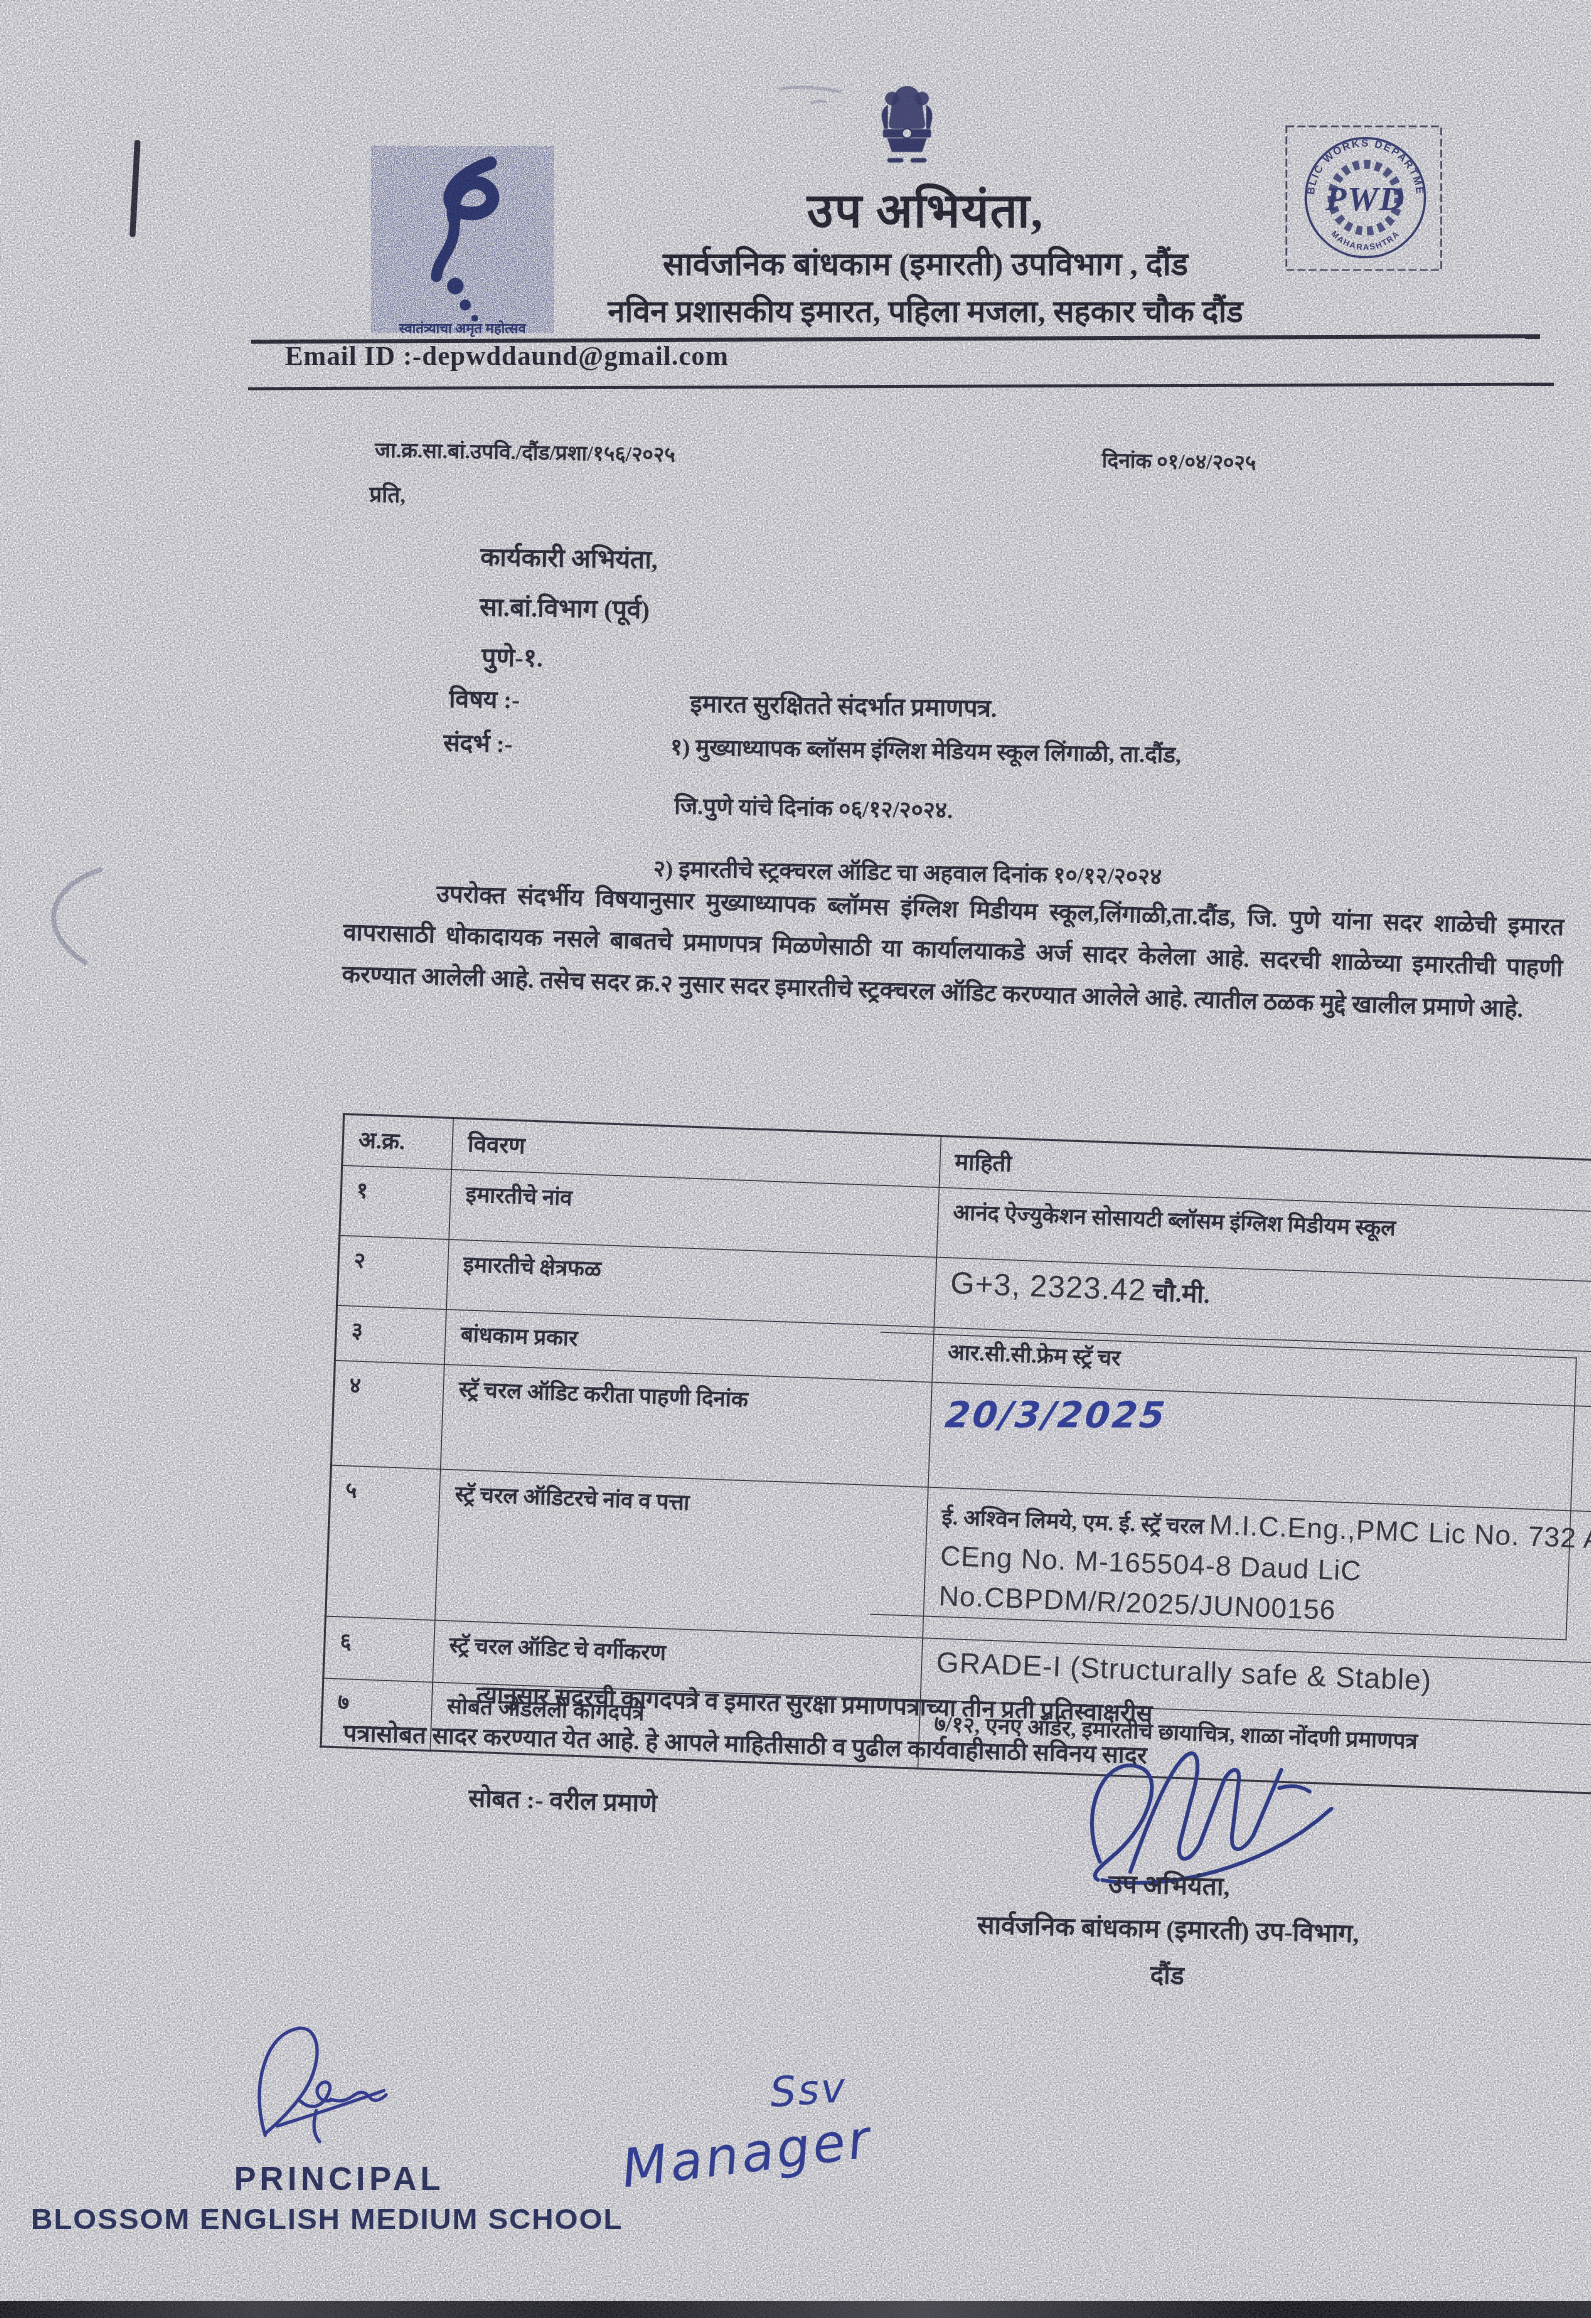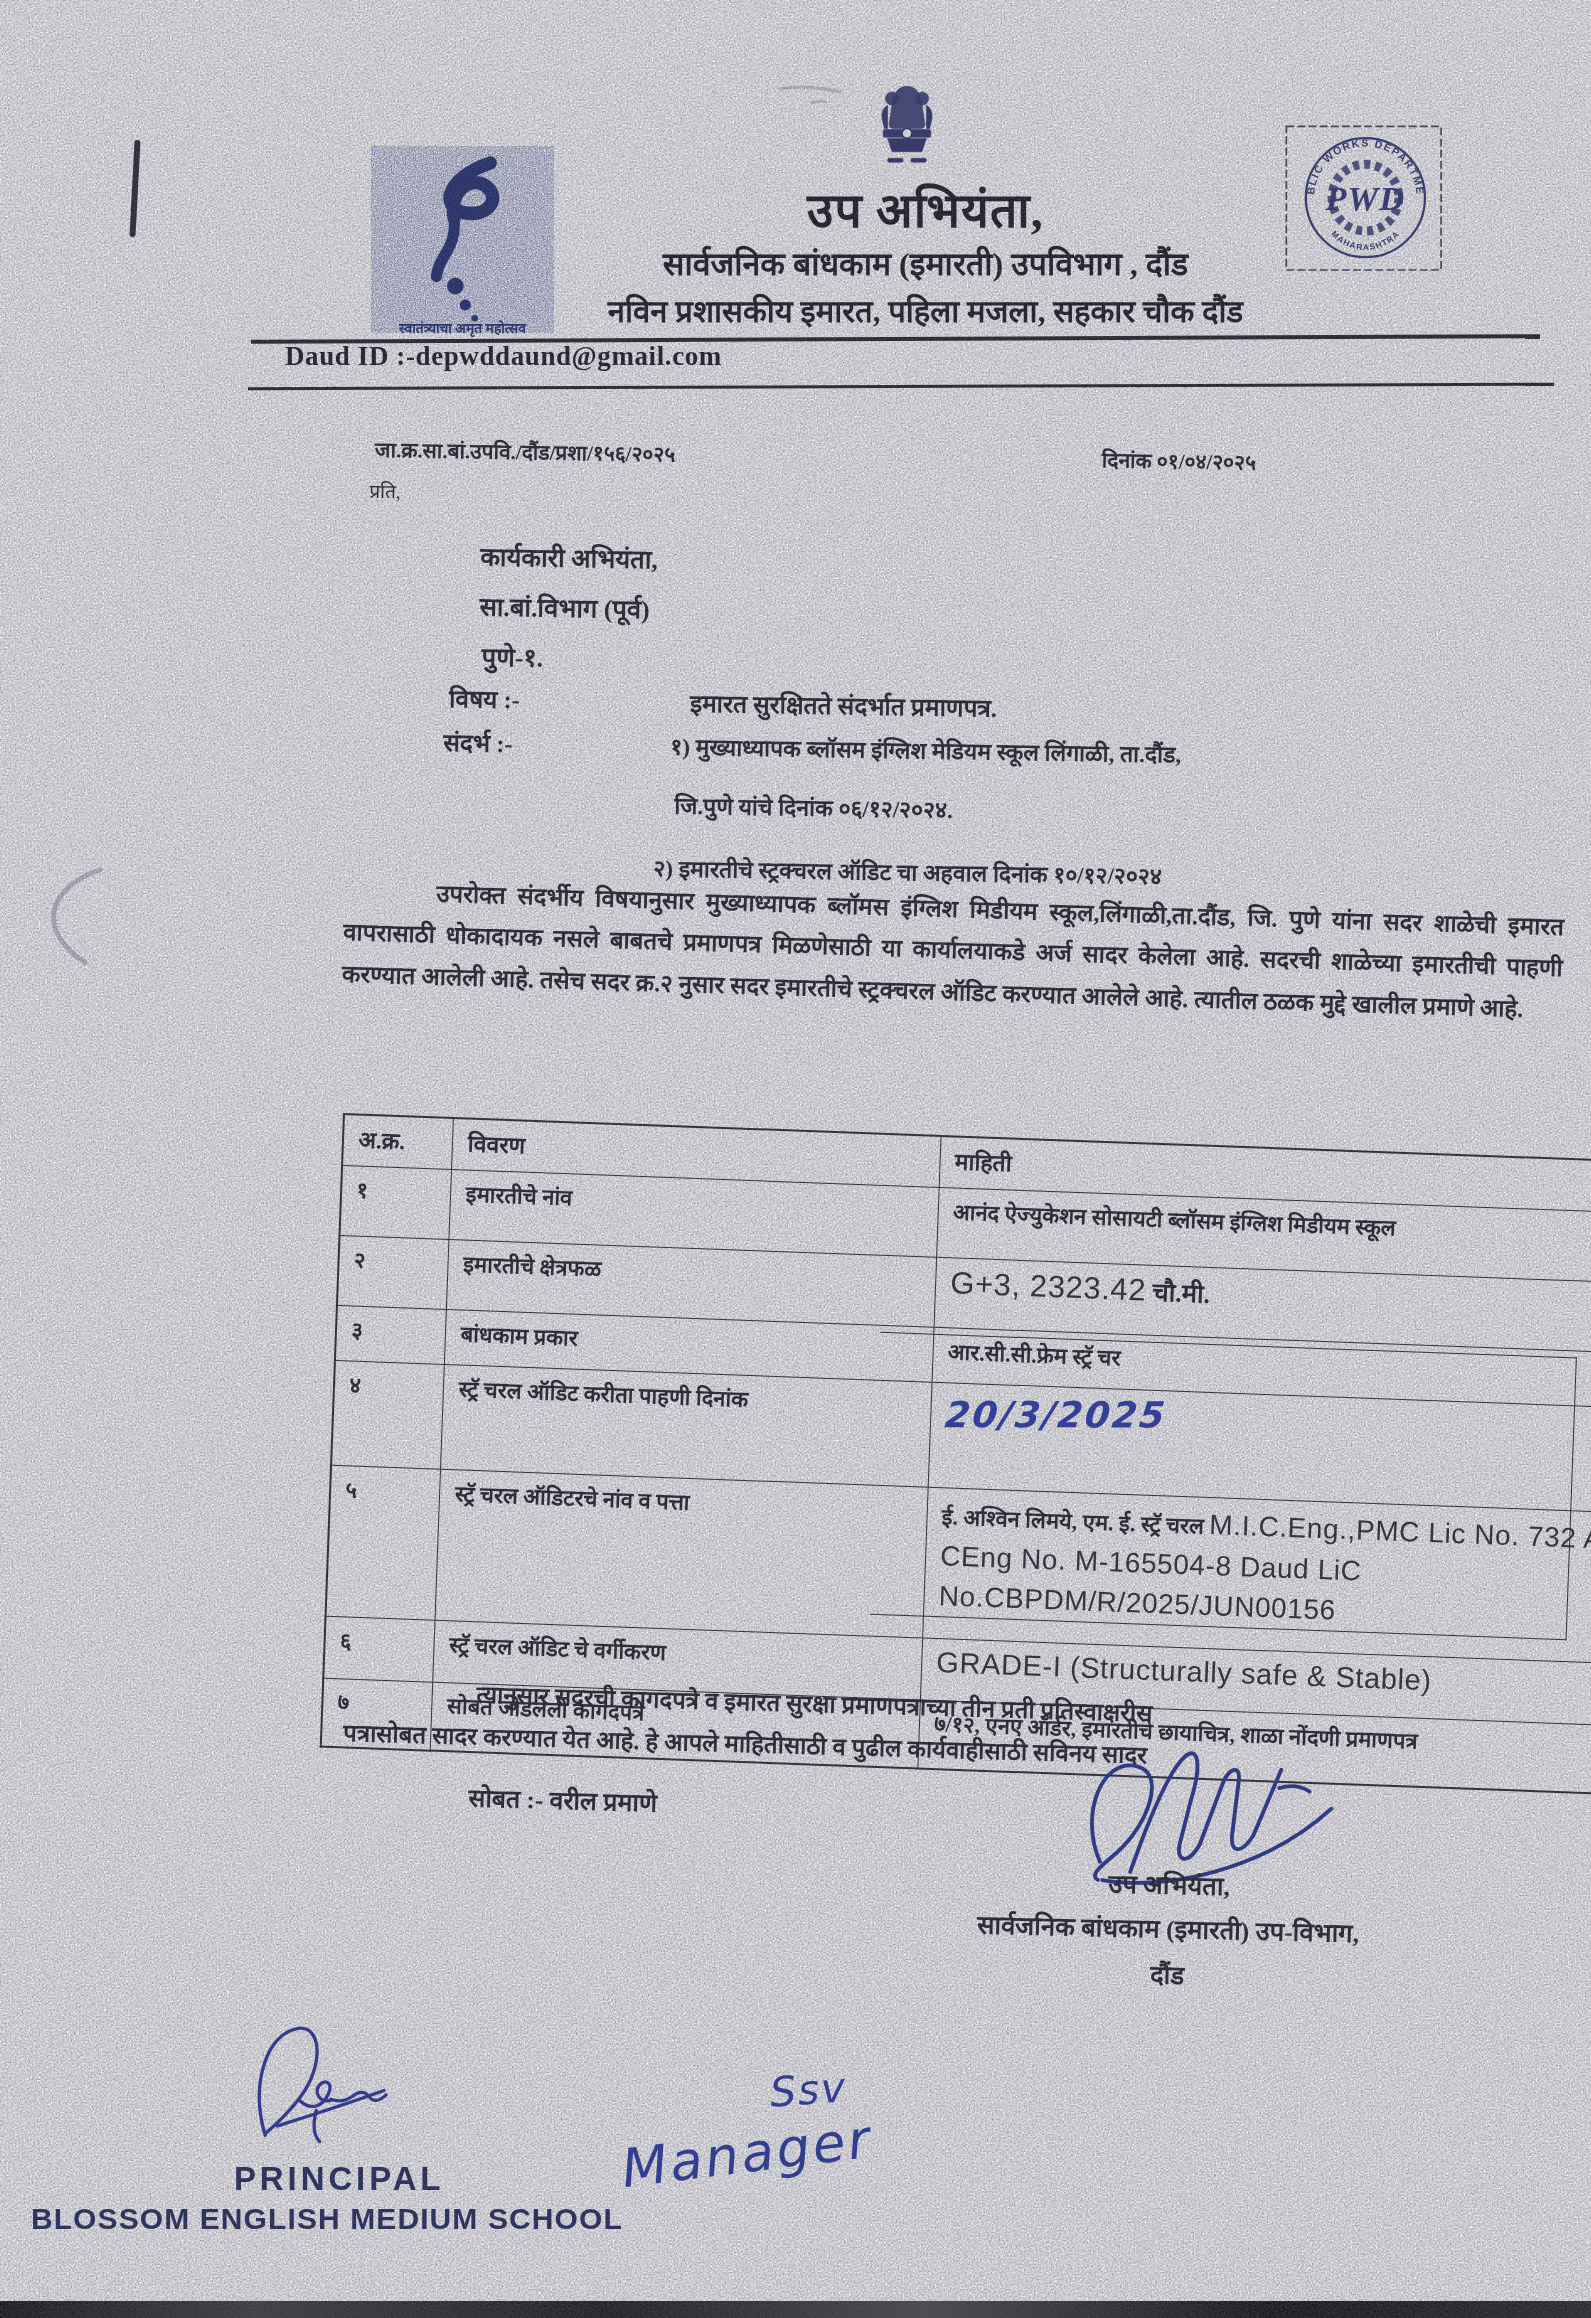--- a/index.html
+++ b/index.html
@@ -21,21 +21,21 @@
   .hdr-addr  { top:289px; font-size:31px; }
   .rule { background:#1c1c26; }
   .rule1 { left:251px; top:337px; width:1289px; height:3.9px; transform:rotate(-0.25deg); }
   .rule2 { left:248px; top:385px; width:1306px; height:3.3px; transform:rotate(-0.2deg); }
   .email { left:285px; top:341px; font-size:27px; font-weight:700; color:#15151f; letter-spacing:0.6px; }
 
   
   .tilt-a { left:0; top:0; width:1592px; height:500px; transform:rotate(0.9deg); transform-origin:0 0; }
   .refno   { left:382px;  top:429px;  font-size:21px; font-weight:700; }
   .refdate { left:1109px; top:428px;  font-size:21px; font-weight:700; }
-  .toline  { left:377px;  top:472px;  font-size:19px; font-weight:400; }
+  .toline  { left:377px;  top:472px;  font-size:22px; font-weight:700; }
   .rcpt0 { left:489px; top:531px;  font-size:25.6px; font-weight:700; }
   .rcpt1 { left:489px; top:581px; font-size:25.6px; font-weight:700; }
   .rcpt2 { left:492px; top:631px; font-size:25.6px; font-weight:700; }
   .subj-l { left:460px;  top:674px; font-size:24.5px; font-weight:700; }
   .subj-t { left:701px; top:675px; font-size:24.5px; font-weight:700; }
   .ref-l  { left:455px;  top:718px; font-size:24.5px; font-weight:700; }
   .ref1a  { left:682px; top:719px; font-size:23px; font-weight:700; }
   .ref1b  { left:687px; top:778px; font-size:23px; font-weight:700; }
   .ref2   { left:667px; top:841px; font-size:23px; font-weight:700; }
 
@@ -146,21 +146,21 @@
       <textPath href="#ringbot" startOffset="50%" text-anchor="middle">MAHARASHTRA</textPath>
     </text>
     <text x="148" y="156" text-anchor="middle" font-size="62" font-weight="bold" font-style="italic" fill="#2b3370" letter-spacing="2" font-family="Liberation Serif, DejaVu Serif, serif">PWD</text>
   </svg>
 
   <div class="abs hdr-center hdr-title">उप अभियंता,</div>
   <div class="abs hdr-center hdr-sub">सार्वजनिक बांधकाम (इमारती) उपविभाग , दौंड</div>
   <div class="abs hdr-center hdr-addr">नविन प्रशासकीय इमारत, पहिला मजला, सहकार चौक दौंड</div>
 
   <div class="abs rule rule1"></div>
-  <div class="abs email">Daud  ID :-depwddaund@gmail.com</div>
+  <div class="abs email">Email  ID :-depwddaund@gmail.com</div>
   <div class="abs rule rule2"></div>
 
   <div class="abs tilt-a">
     <div class="abs refno">जा.क्र.सा.बां.उपवि./दौंड/प्रशा/१५६/२०२५</div>
     <div class="abs refdate">दिनांक ०१/०४/२०२५</div>
     <div class="abs toline">प्रति,</div>
     <div class="abs rcpt0">कार्यकारी अभियंता,</div>
     <div class="abs rcpt1">सा.बां.विभाग (पूर्व)</div>
     <div class="abs rcpt2">पुणे-१.</div>
     <div class="abs subj-l">विषय :-</div>

